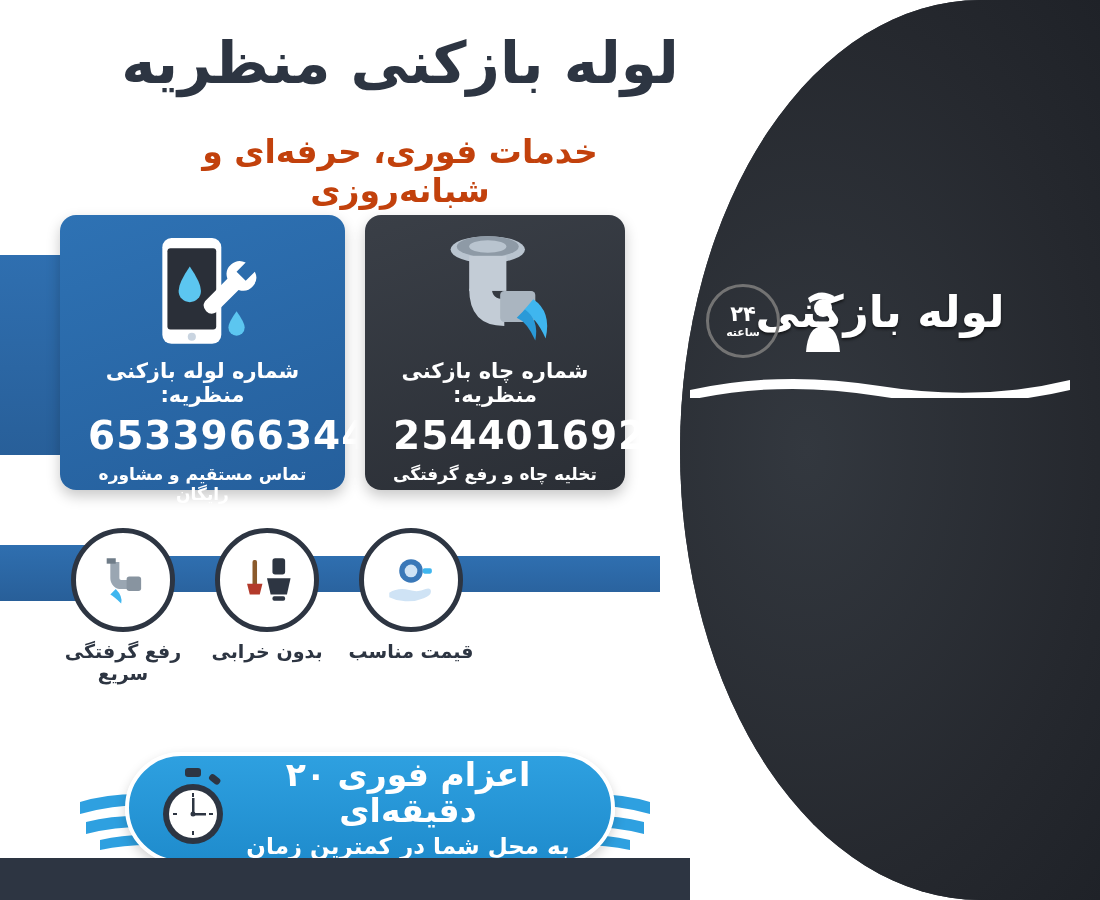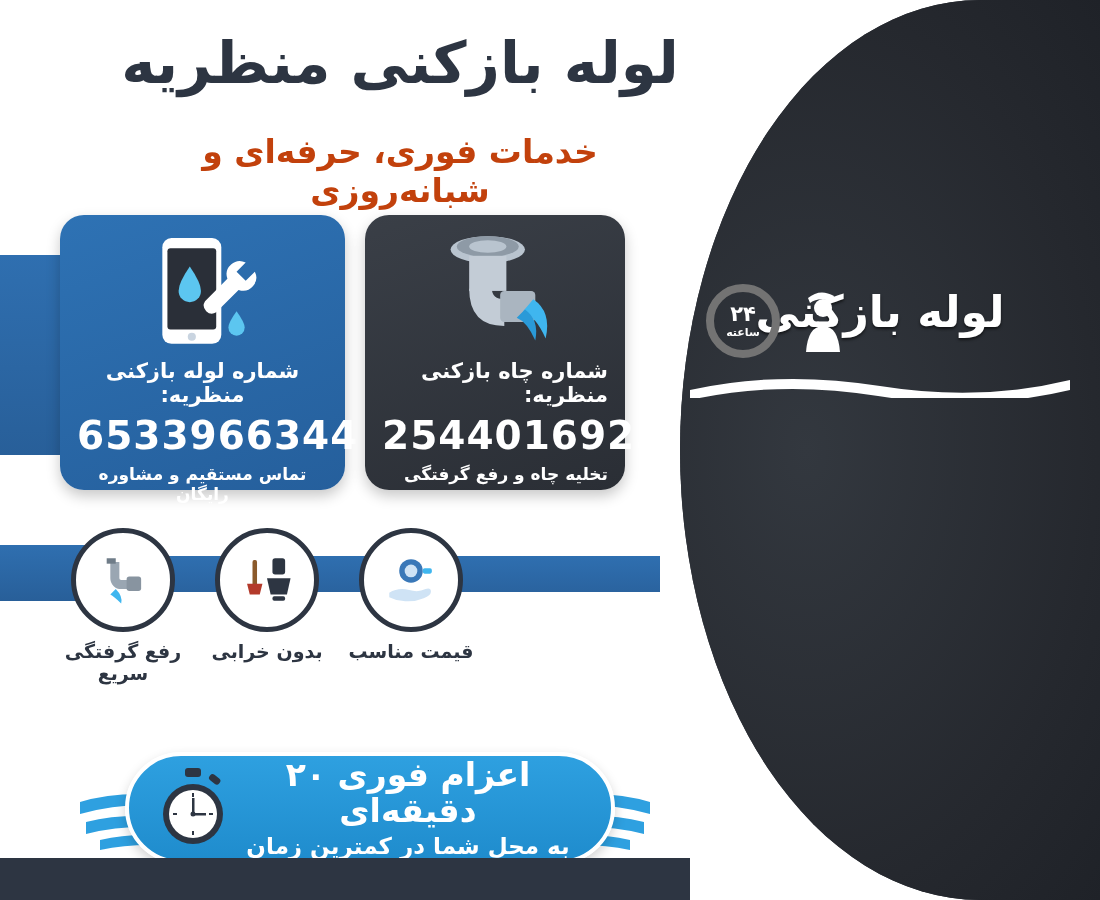--- a/index.html
+++ b/index.html
@@ -45,21 +45,21 @@
     letter-spacing: 1px;
     line-height: 1;
     text-shadow: 0 2px 3px rgba(0,0,0,0.6);
     white-space: nowrap;
     direction: rtl;
   }
   .logo-badge {
     position: absolute;
     top: -6px; right: 300px;
     width: 74px; height: 74px;
-    border: 8px solid #737373;
+    border: 3px solid #737373;
     border-radius: 50%;
     display: flex; flex-direction: column;
     align-items: center; justify-content: center;
     font-size: 13px; font-weight: bold; line-height: 1.1;
   }
   .logo-badge .b1 { font-size: 21px; }
   .logo-badge .b2 { font-size: 11px; }
   .logo-swoosh {
     position: absolute;
     left: 10px; right: 10px; top: 82px;
@@ -110,37 +110,36 @@
     width: 560px;
     text-align: center;
     font-size: 33px; font-weight: bold;
     color: #c2410c;
     direction: rtl;
   }
 
   
   .card {
     position: absolute;
-    border-radius: 24px;
-    padding: 14px 17px 12px;
+    border-radius: 16px;
+    padding: 14px 28px 12px;
     color: #ffffff;
     text-align: center;
     direction: rtl;
     box-shadow: 0 6px 14px rgba(0,0,0,0.22);
   }
   .card-blue {
     left: 60px; top: 215px;
     width: 285px; height: 275px;
     background: linear-gradient(160deg,#2e72b4 0%,#255f9c 100%);
   }
   .card-dark {
     left: 365px; top: 215px;
     width: 260px; height: 275px;
     background: linear-gradient(160deg,#3a3f47 0%,#2a2e35 100%);
-    text-align: right;
   }
   .card-icon {
     height: 128px;
     display: flex; align-items: center; justify-content: center;
   }
   .card-label {
     font-size: 21px; font-weight: bold; margin-top: 2px;
   }
   .card-number {
     font-size: 39px; font-weight: bold;

